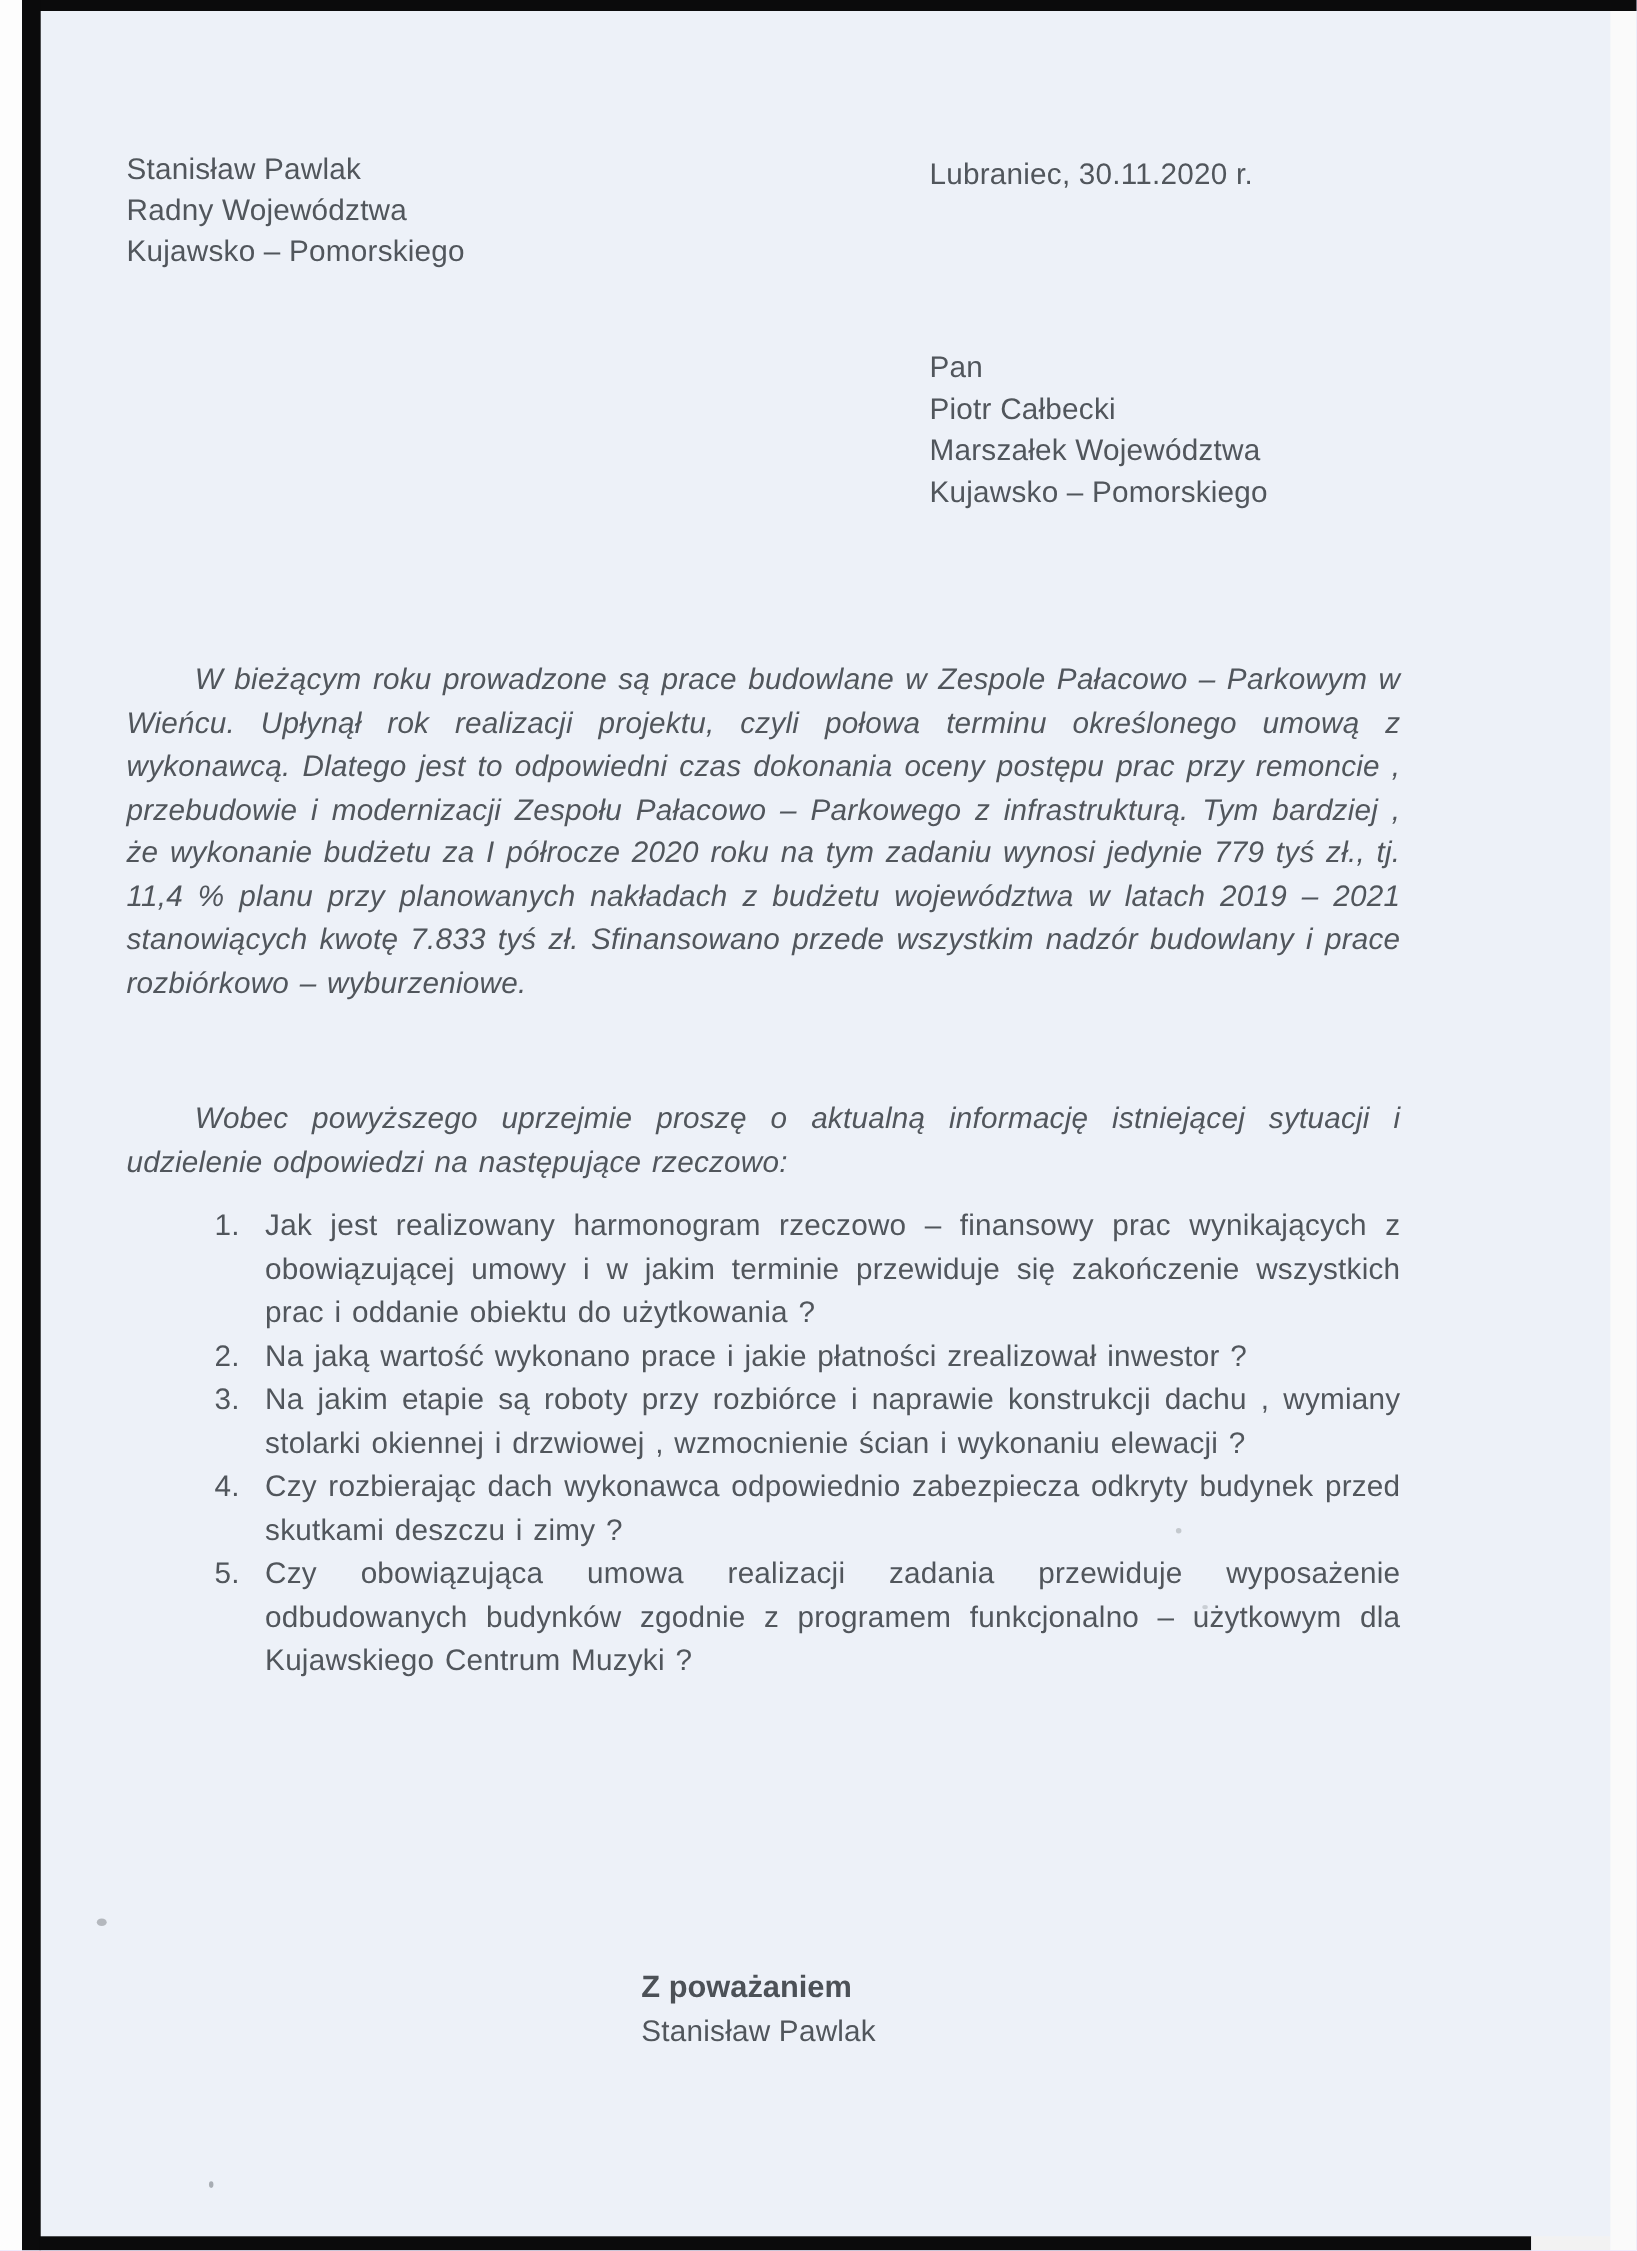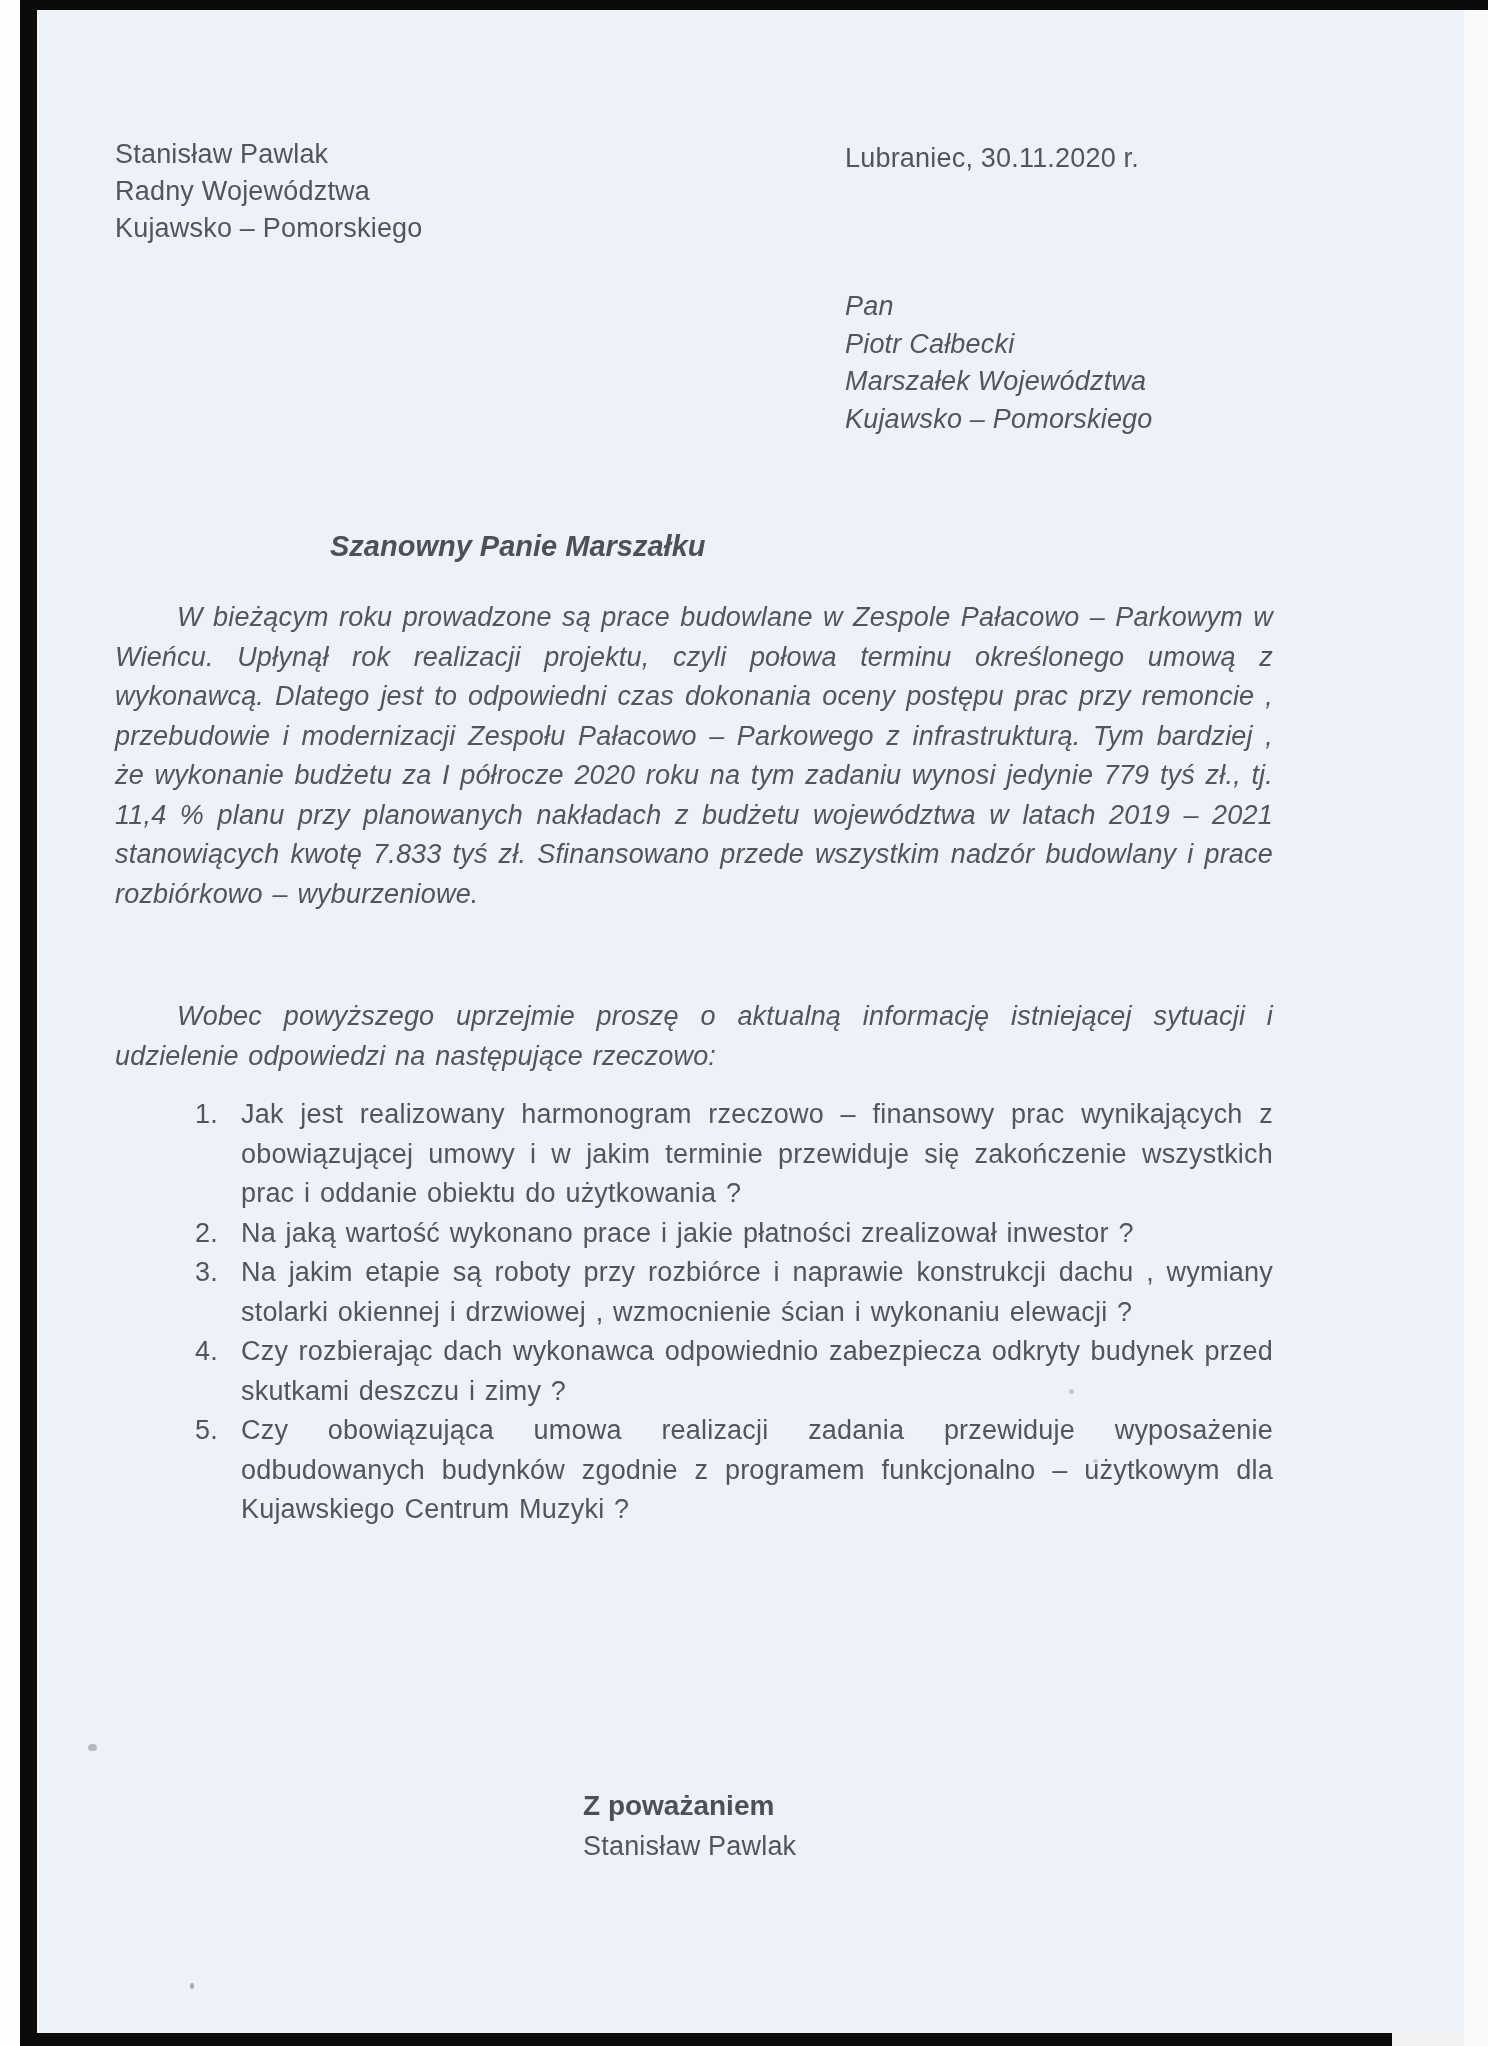--- a/index.html
+++ b/index.html
@@ -57,21 +57,21 @@
   .txt {
     color: #51565c;
     font-size: 27px;
     line-height: 39.5px;
     letter-spacing: 0.2px;
   }
   .block { position: absolute; }
 
   .sender { left: 115px; top: 136px; line-height: 37px; }
   .dateline { left: 845px; top: 139px; }
-  .recipient { left: 845px; top: 288px; line-height: 37.5px; font-style: italic; }
+  .recipient { left: 845px; top: 316px; line-height: 37.5px; }
 
   .salutation {
     left: 330px; top: 530px;
     font-weight: 700;
     font-style: italic;
     font-size: 29px;
     color: #4c5157;
   }
 
   .para {
@@ -142,21 +142,20 @@
 
   <div class="block txt dateline">Lubraniec, 30.11.2020 r.</div>
 
   <div class="block txt recipient">
     <div>Pan</div>
     <div>Piotr Całbecki</div>
     <div>Marszałek Województwa</div>
     <div>Kujawsko – Pomorskiego</div>
   </div>
 
-  <div class="block salutation">Szanowny Panie Marszałku</div>
 
   <p class="block txt para para1">W bieżącym roku prowadzone są prace budowlane w Zespole Pałacowo – Parkowym w Wieńcu. Upłynął rok realizacji projektu, czyli połowa terminu określonego umową z wykonawcą. Dlatego jest to odpowiedni czas dokonania oceny postępu prac przy remoncie , przebudowie i modernizacji Zespołu Pałacowo – Parkowego z infrastrukturą. Tym bardziej , że wykonanie budżetu za I półrocze 2020 roku na tym zadaniu wynosi jedynie 779 tyś zł., tj. 11,4 % planu przy planowanych nakładach z budżetu województwa w latach 2019 – 2021 stanowiących kwotę 7.833 tyś zł. Sfinansowano przede wszystkim nadzór budowlany i prace rozbiórkowo – wyburzeniowe.</p>
 
   <p class="block txt para para2">Wobec powyższego uprzejmie proszę o aktualną informację istniejącej sytuacji i udzielenie odpowiedzi na następujące rzeczowo:</p>
 
   <div class="q-list txt">
     <div class="q-item">
       <span class="q-num">1.</span>
       <p class="q-text">Jak jest realizowany harmonogram rzeczowo – finansowy prac wynikających z obowiązującej umowy i w jakim terminie przewiduje się zakończenie wszystkich prac i oddanie obiektu do użytkowania ?</p>
     </div>

